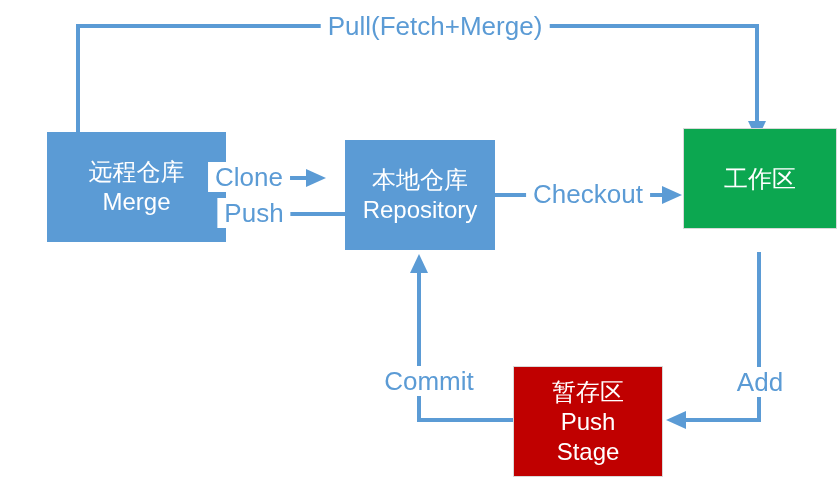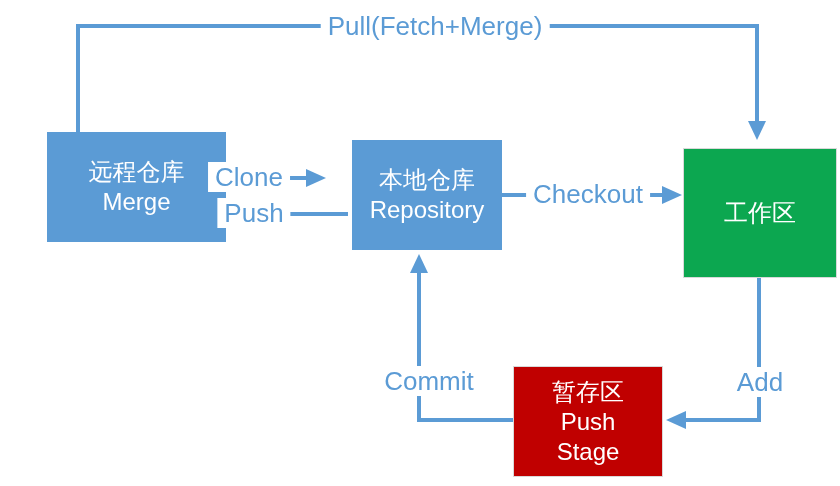--- a/index.html
+++ b/index.html
@@ -33,22 +33,22 @@
     position:absolute;z-index:2;
     display:flex;flex-direction:column;align-items:center;justify-content:center;
     color:var(--box-text);
     font-size:24px;line-height:30px;
     text-align:center;
   }
   .box-blue{background:var(--box-blue);}
   .box-green{background:var(--box-green);border:1px solid #d9d9d9;}
   .box-red{background:var(--box-red);border:1px solid #d9d9d9;}
   #remote-box{left:7px;top:132px;width:179px;height:110px;margin-left:40px;}
-  #repository-box{left:345px;top:140px;width:150px;height:110px;margin-left:7px;}
-  #workspace-box{left:683px;top:148px;width:154px;height:130px;}
+  #repository-box{left:345px;top:140px;width:150px;height:110px;}
+  #workspace-box{left:683px;top:128px;width:154px;height:101px;}
   #index-box{left:513px;top:366px;width:150px;height:111px;}
   .edge-label{
     position:absolute;z-index:3;
     transform:translate(-50%,-50%);
     color:var(--arrow-blue);
     background:var(--canvas-bg);
     font-size:26px;line-height:28px;
     padding:1px 7px;
     white-space:nowrap;
   }

